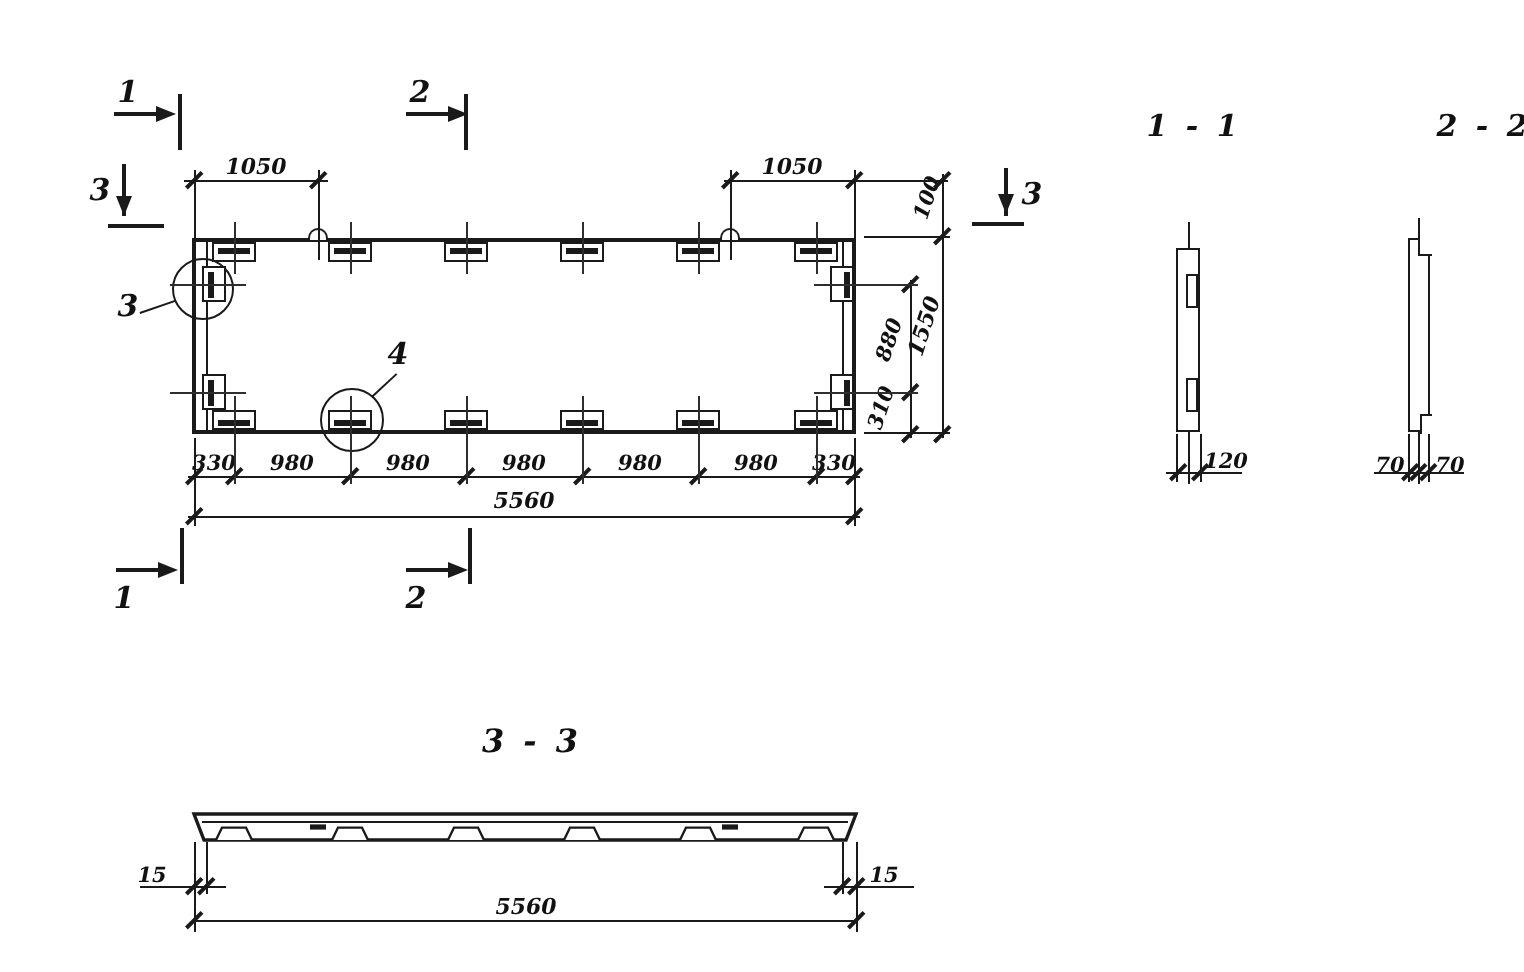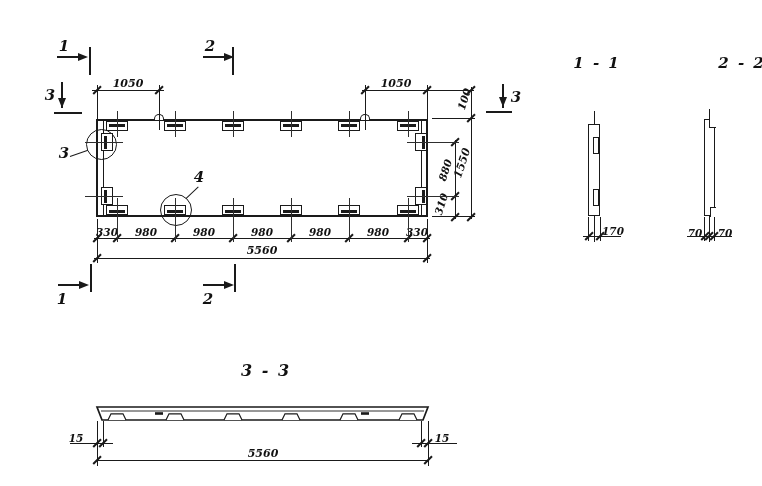--- a/index.html
+++ b/index.html
@@ -93,21 +93,21 @@
   <div class="lbl sm" style="left:87px;top:226px;width:40px">330</div>
   <div class="lbl sm" style="left:126px;top:226px;width:40px">980</div>
   <div class="lbl sm" style="left:184px;top:226px;width:40px">980</div>
   <div class="lbl sm" style="left:242px;top:226px;width:40px">980</div>
   <div class="lbl sm" style="left:300px;top:226px;width:40px">980</div>
   <div class="lbl sm" style="left:358px;top:226px;width:40px">980</div>
   <div class="lbl sm" style="left:397px;top:226px;width:40px">330</div>
   <div class="lbl" style="left:237px;top:245px;width:50px">5560</div>
 
   <div class="lbl ttl" style="left:567px;top:55px;width:60px">1 - 1</div>
-  <div class="lbl sm" style="left:600px;top:225px;width:26px">170</div>
+  <div class="lbl sm" style="left:600px;top:225px;width:26px">120</div>
 
   <div class="lbl ttl" style="left:712px;top:55px;width:60px">2 - 2</div>
   <div class="lbl sm" style="left:687px;top:227px;width:16px">70</div>
   <div class="lbl sm" style="left:717px;top:227px;width:16px">70</div>
 
   <div class="lbl ttl" style="left:234px;top:362px;width:64px;font-size:16px">3 - 3</div>
   <div class="lbl sm" style="left:66px;top:432px;width:20px">15</div>
   <div class="lbl sm" style="left:432px;top:432px;width:20px">15</div>
   <div class="lbl" style="left:238px;top:448px;width:50px">5560</div>
 <div class="ln" style="left: 103px; top: 121px; width: 0.9px; height: 94px;"></div>

